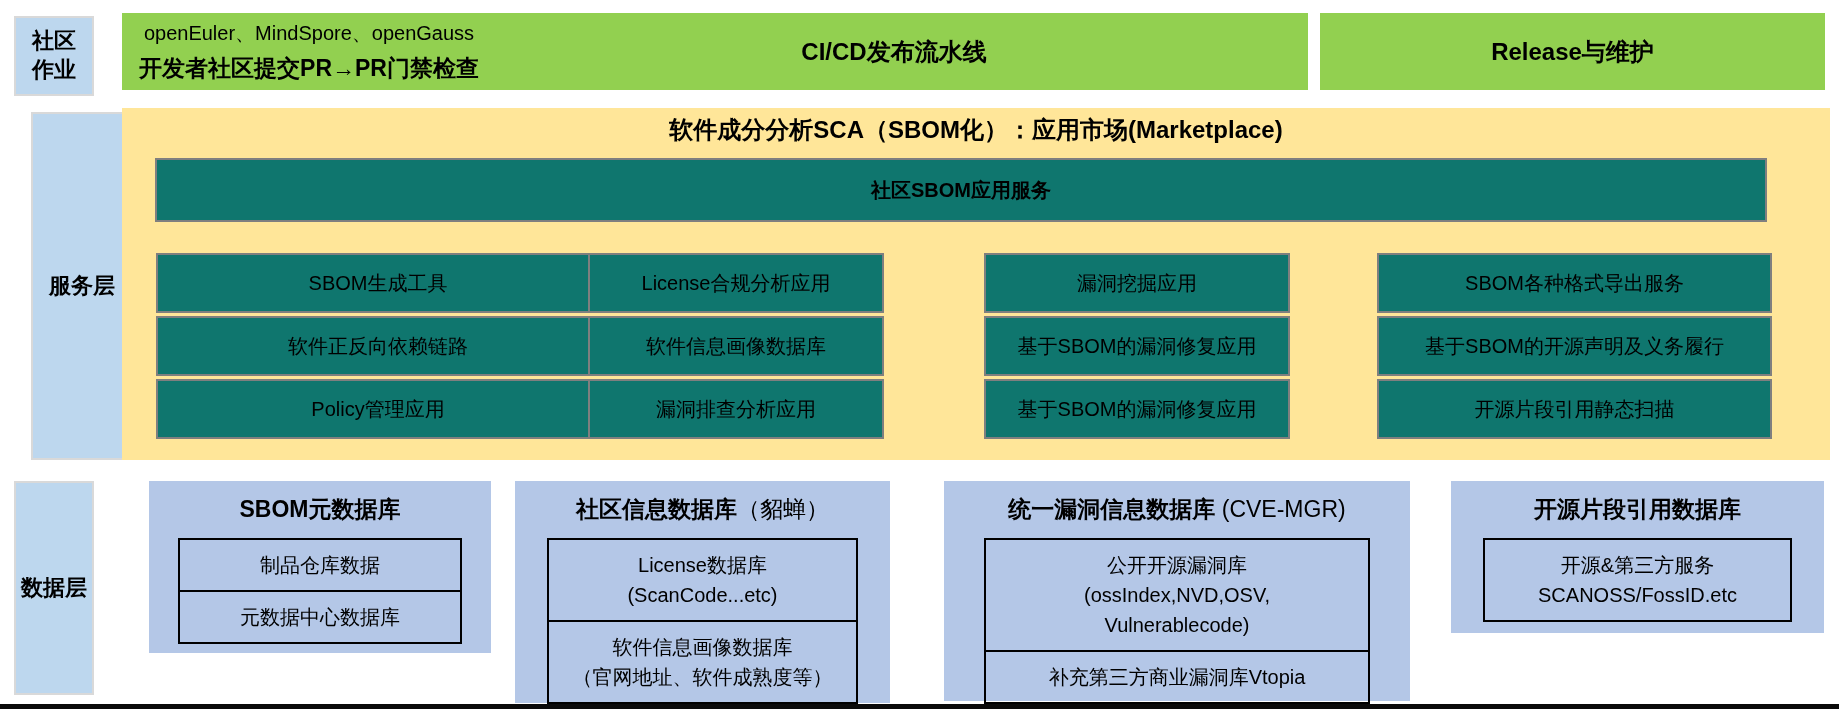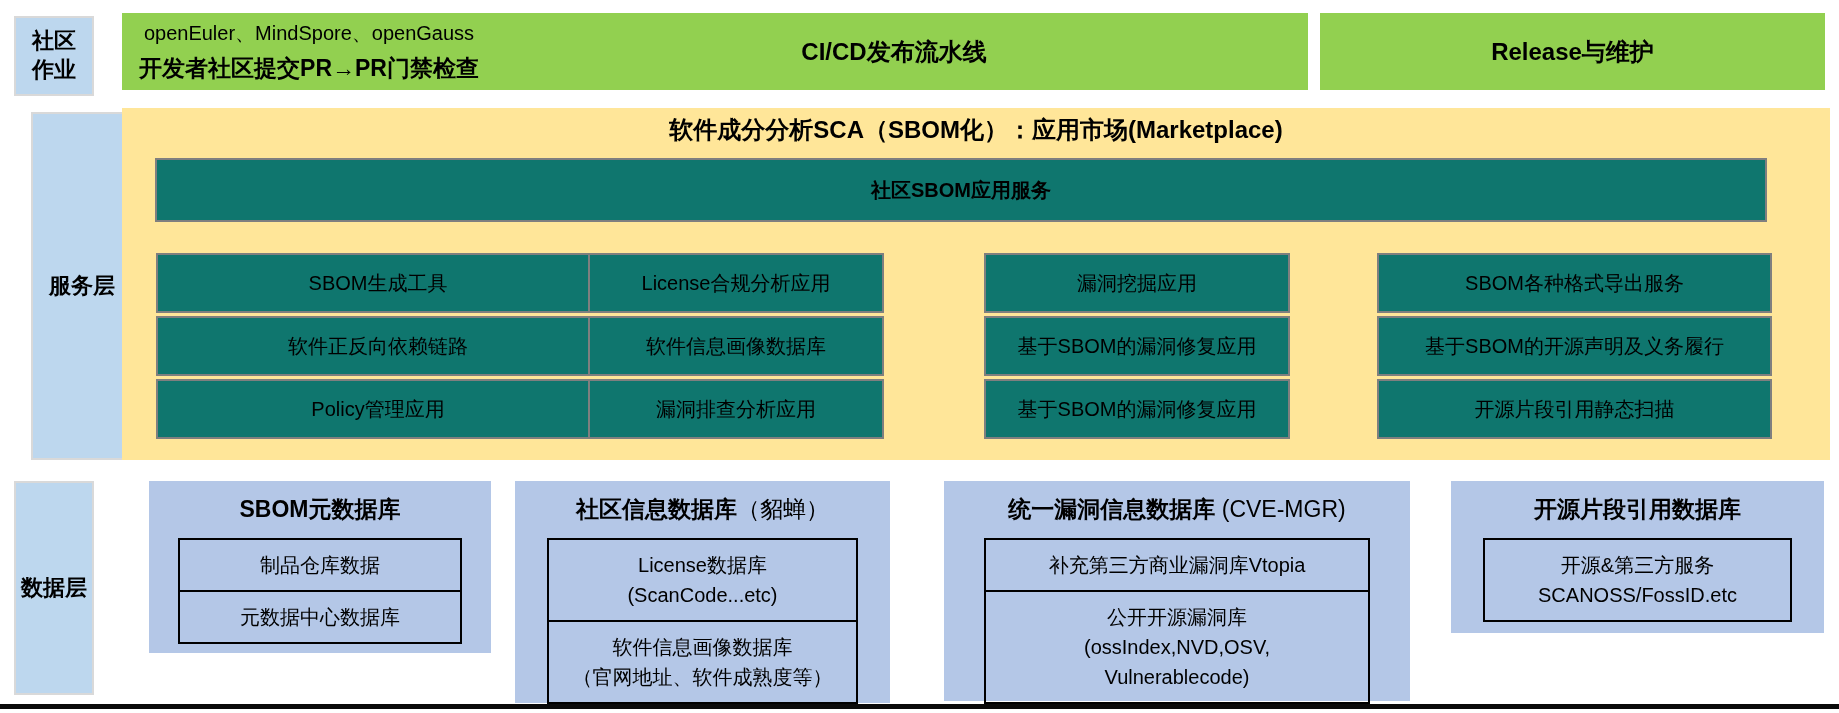--- a/index.html
+++ b/index.html
@@ -105,24 +105,24 @@
       <div class="db-item">软件信息画像数据库
 （官网地址、软件成熟度等）</div>
     </div>
   </div>
 
   <div class="abs db" style="left:944px;top:481px;width:466px;height:220px;">
     <div class="db-title">
       <span class="t">统一漏洞信息数据库</span><span class="s"> (CVE-MGR)</span>
     </div>
     <div class="db-items">
-      <div class="db-item">补充第三方商业漏洞库Vtopia</div>
       <div class="db-item">公开开源漏洞库
 (ossIndex,NVD,OSV,
 Vulnerablecode)</div>
+      <div class="db-item">补充第三方商业漏洞库Vtopia</div>
     </div>
   </div>
 
   <div class="abs db" style="left:1451px;top:481px;width:373px;height:152px;">
     <div class="db-title">
       <span class="t">开源片段引用数据库</span><span class="s"></span>
     </div>
     <div class="db-items">
       <div class="db-item">开源&amp;第三方服务
 SCANOSS/FossID.etc</div>

